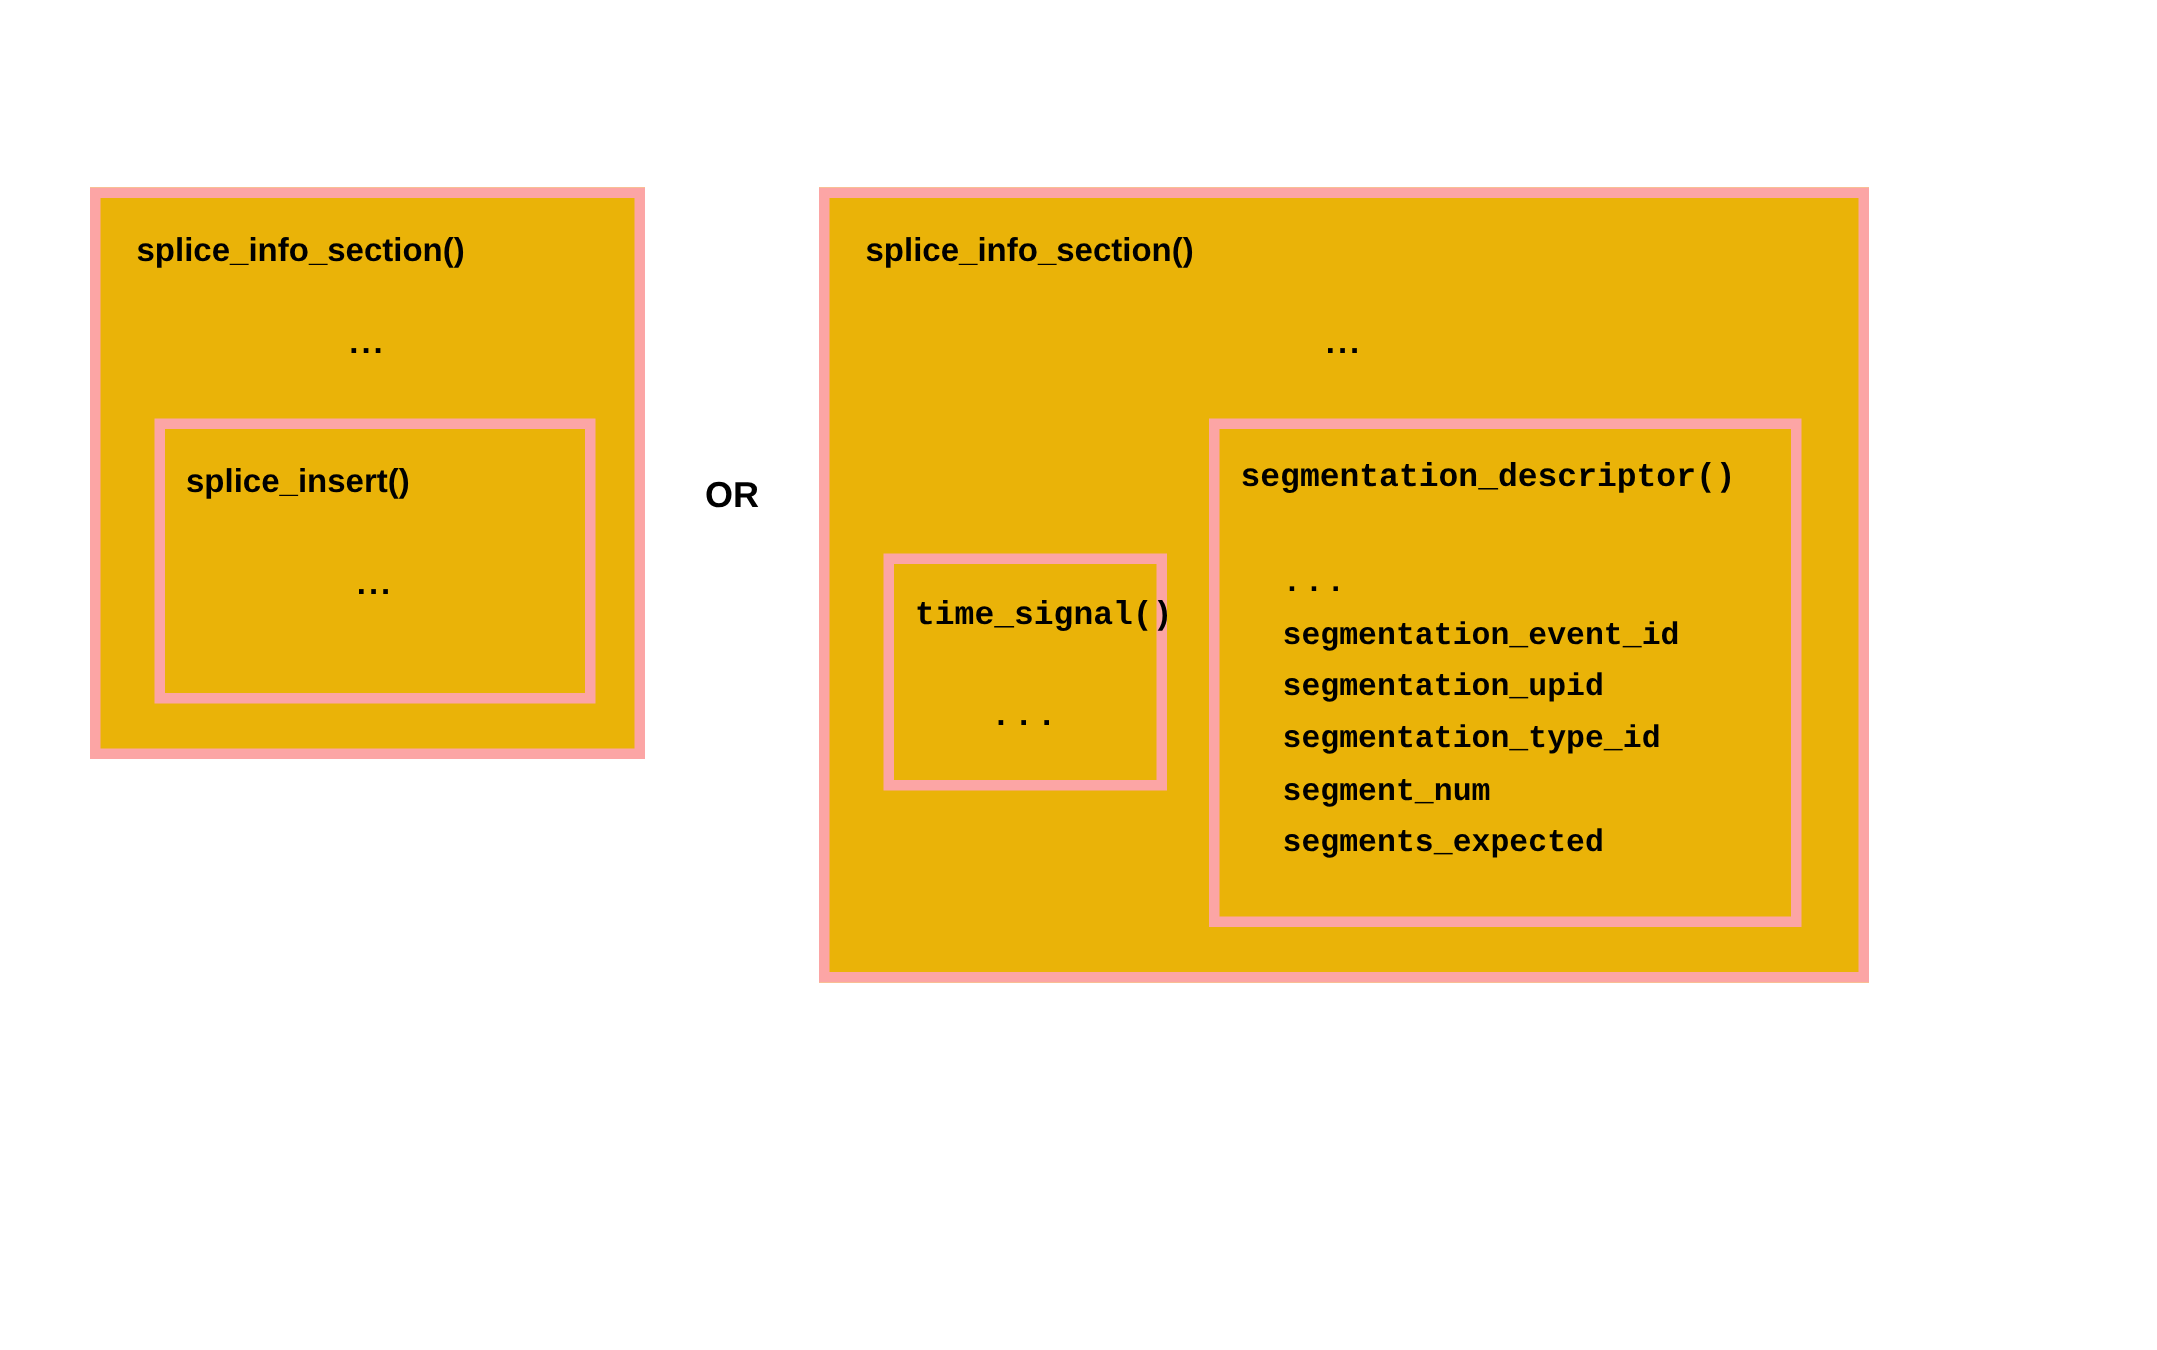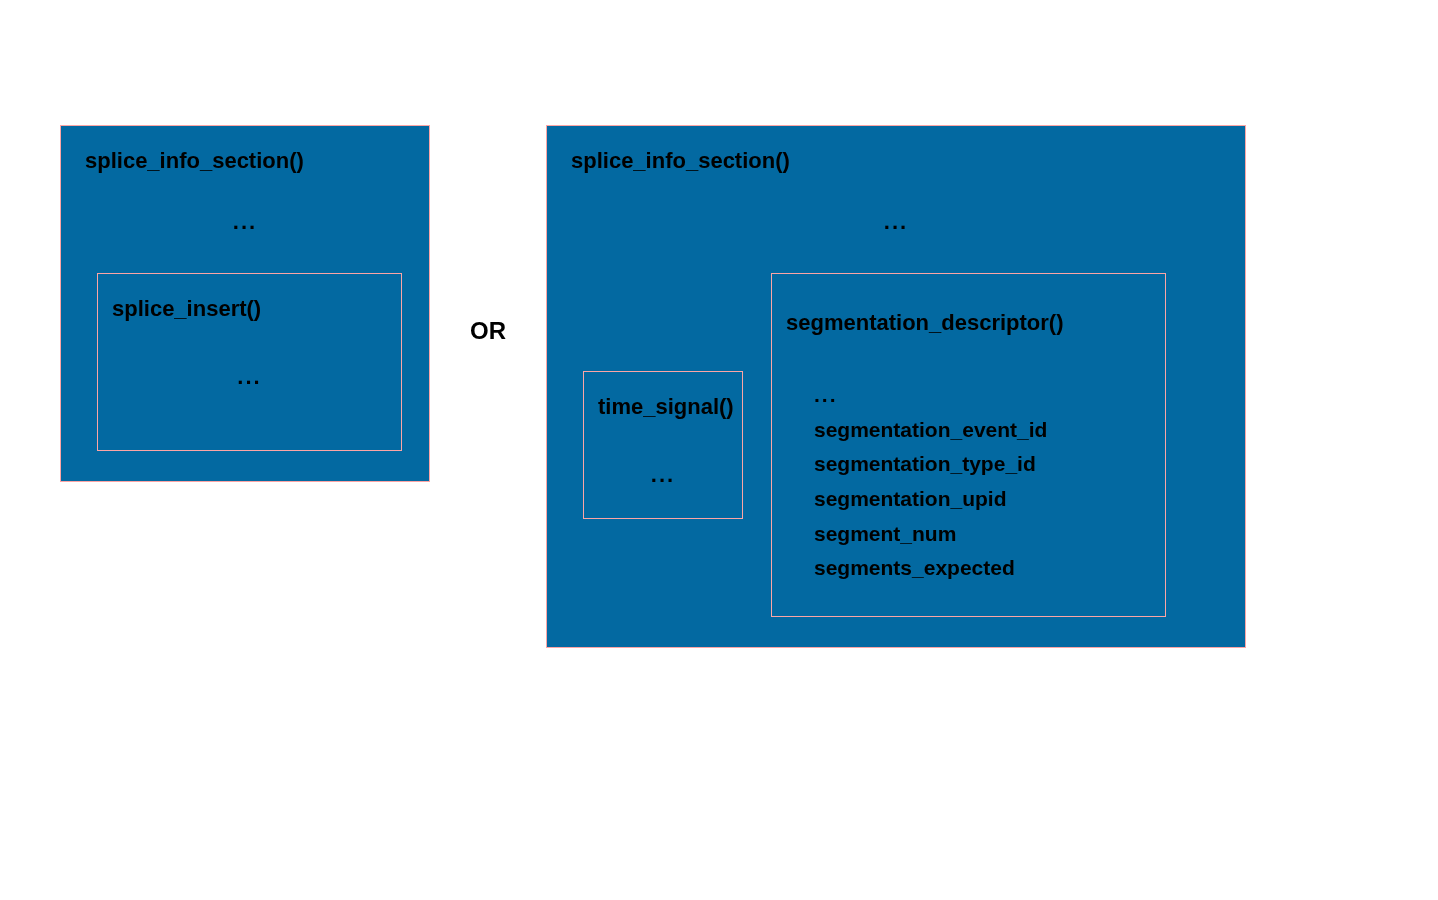--- a/index.html
+++ b/index.html
@@ -18,22 +18,22 @@
     }
     .diagram-container {
       position: absolute;
       top: 125px;
       left: 60px;
       display: flex;
       align-items: flex-start;
       gap: 40px;
     }
     .box {
-      border: 1px solid #fca5a5;
-      background: #0369a1;
+      border: 7px solid #fca5a5;
+      background: #eab308;
     }
     .outer-left {
       width: 370px;
       padding: 22px 18px 30px 18px;
     }
     .outer-right {
       width: 700px;
       padding: 22px 18px 30px 18px;
     }
     .section-title {
@@ -52,26 +52,28 @@
       gap: 28px;
       align-items: center;
       padding-left: 18px;
       padding-right: 8px;
     }
     .inner-box-left {
       width: 305px;
       padding: 22px 12px 60px 12px;
     }
     .inner-box-time {
-      width: 160px;
+      width: 189px;
       padding: 22px 12px 30px 12px;
+      font-family: Liberation Mono, monospace;
     }
     .inner-box-seg {
       width: 395px;
-      padding: 36px 12px 30px 12px;
+      padding: 20px 12px 30px 12px;
+      font-family: Liberation Mono, monospace;
     }
     .inner-title {
       font-size: 22px;
       margin-bottom: 42px;
       padding-left: 2px;
     }
     .inner-ellipsis {
       text-align: center;
       font-size: 22px;
       letter-spacing: 2px;
@@ -114,22 +116,22 @@
     <div class="inner-container">
       <div class="box inner-box-time">
         <div class="inner-title">time_signal()</div>
         <div class="inner-ellipsis">...</div>
       </div>
       <div class="box inner-box-seg">
         <div class="inner-title">segmentation_descriptor()</div>
         <div class="field-list">
           <div class="ellipsis-left">...</div>
           <div>segmentation_event_id</div>
+          <div>segmentation_upid</div>
           <div>segmentation_type_id</div>
-          <div>segmentation_upid</div>
           <div>segment_num</div>
           <div>segments_expected</div>
         </div>
       </div>
     </div>
   </div>
 
 </div>
 
 </body></html>

